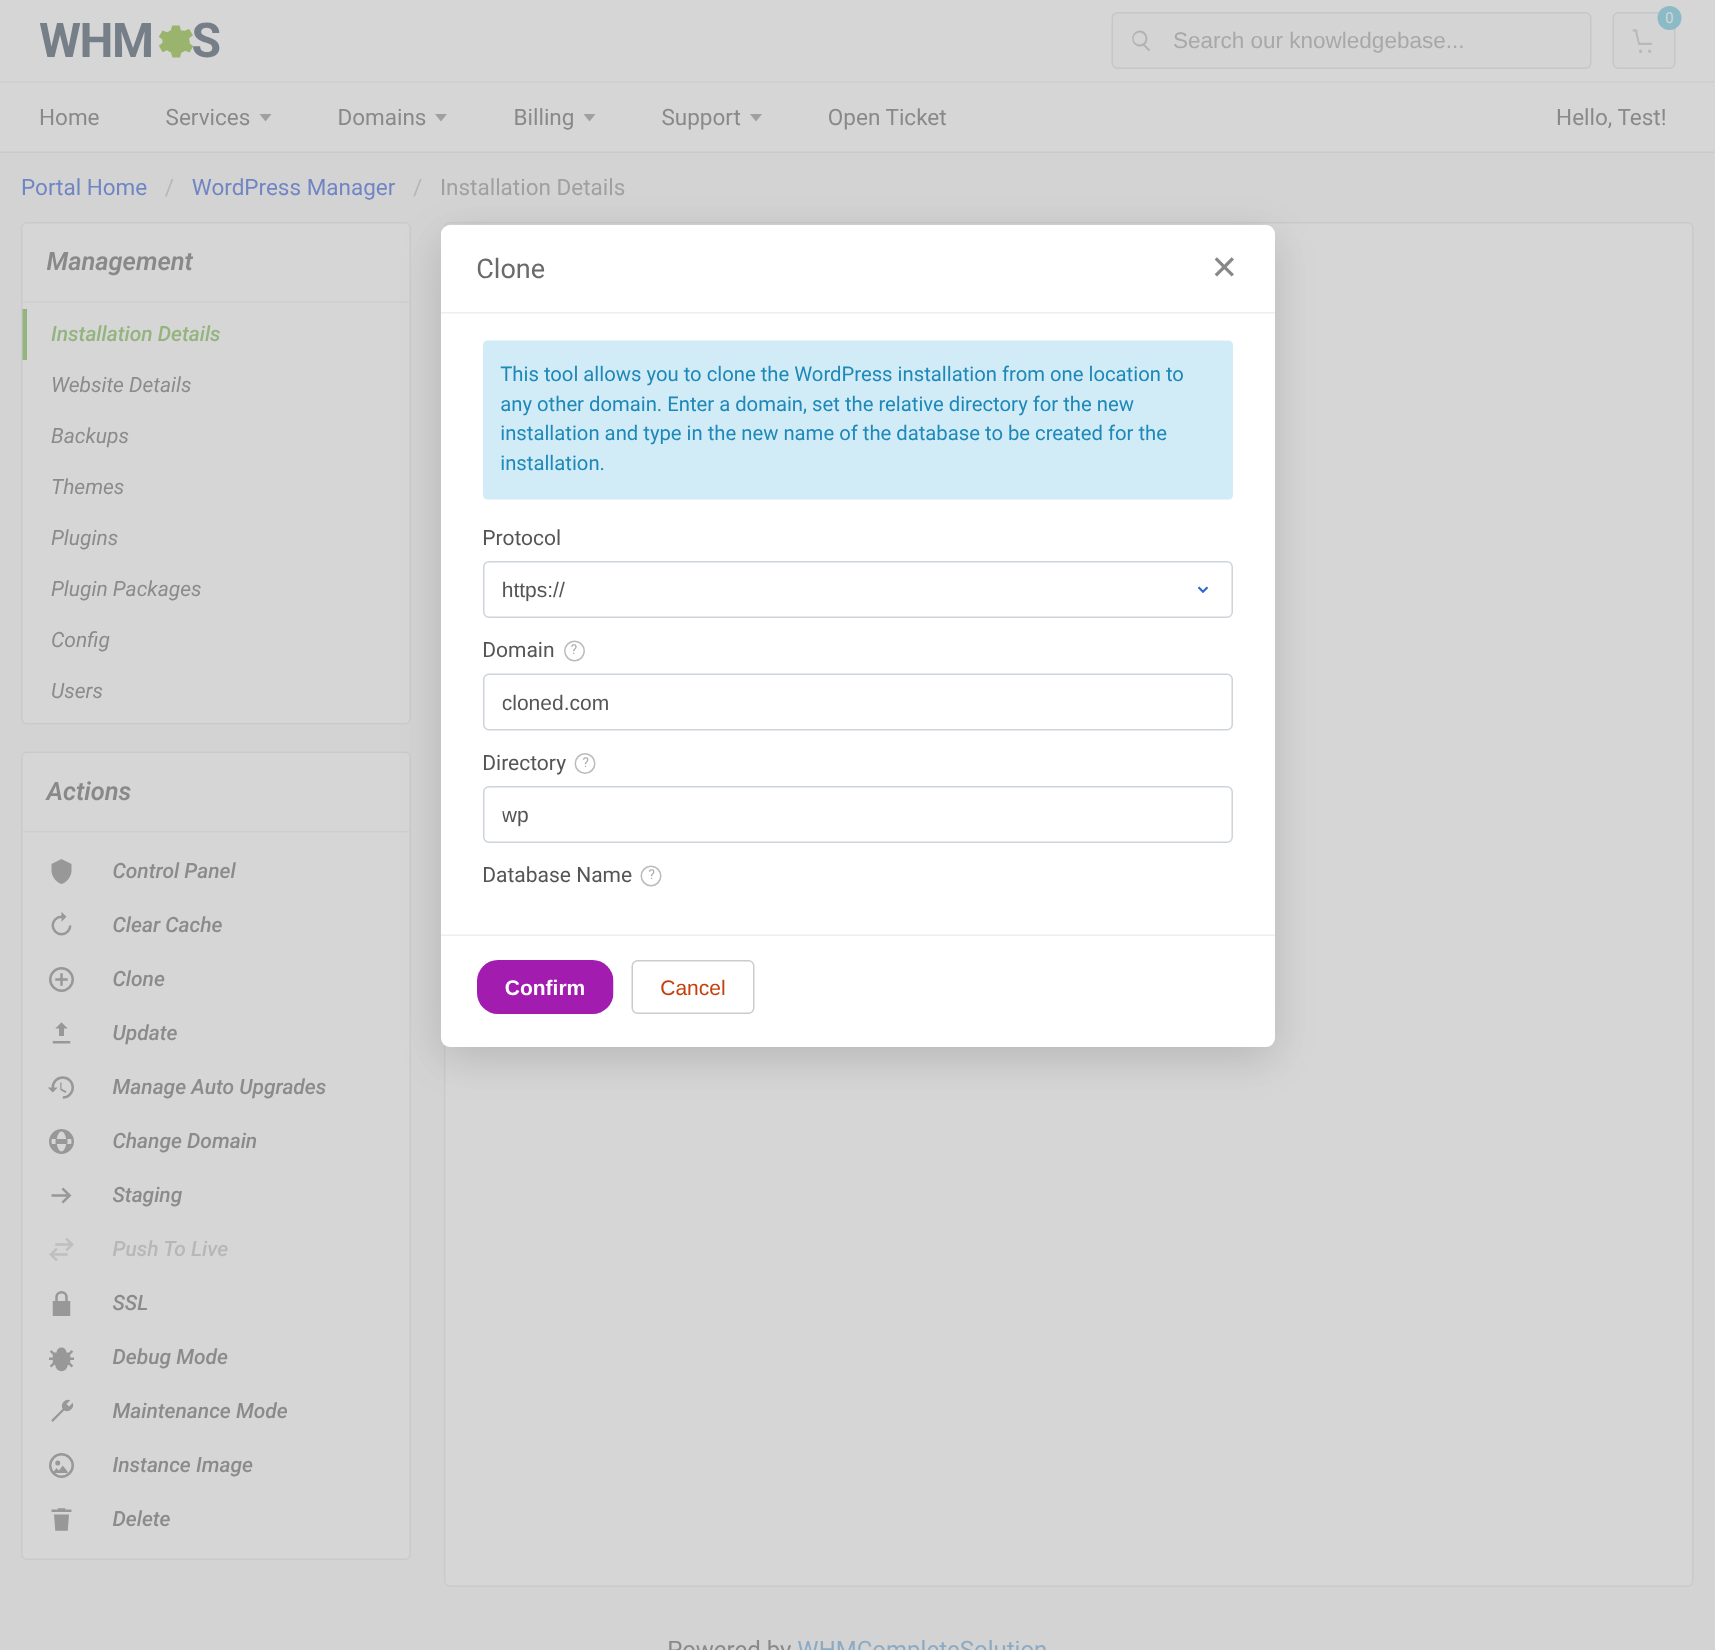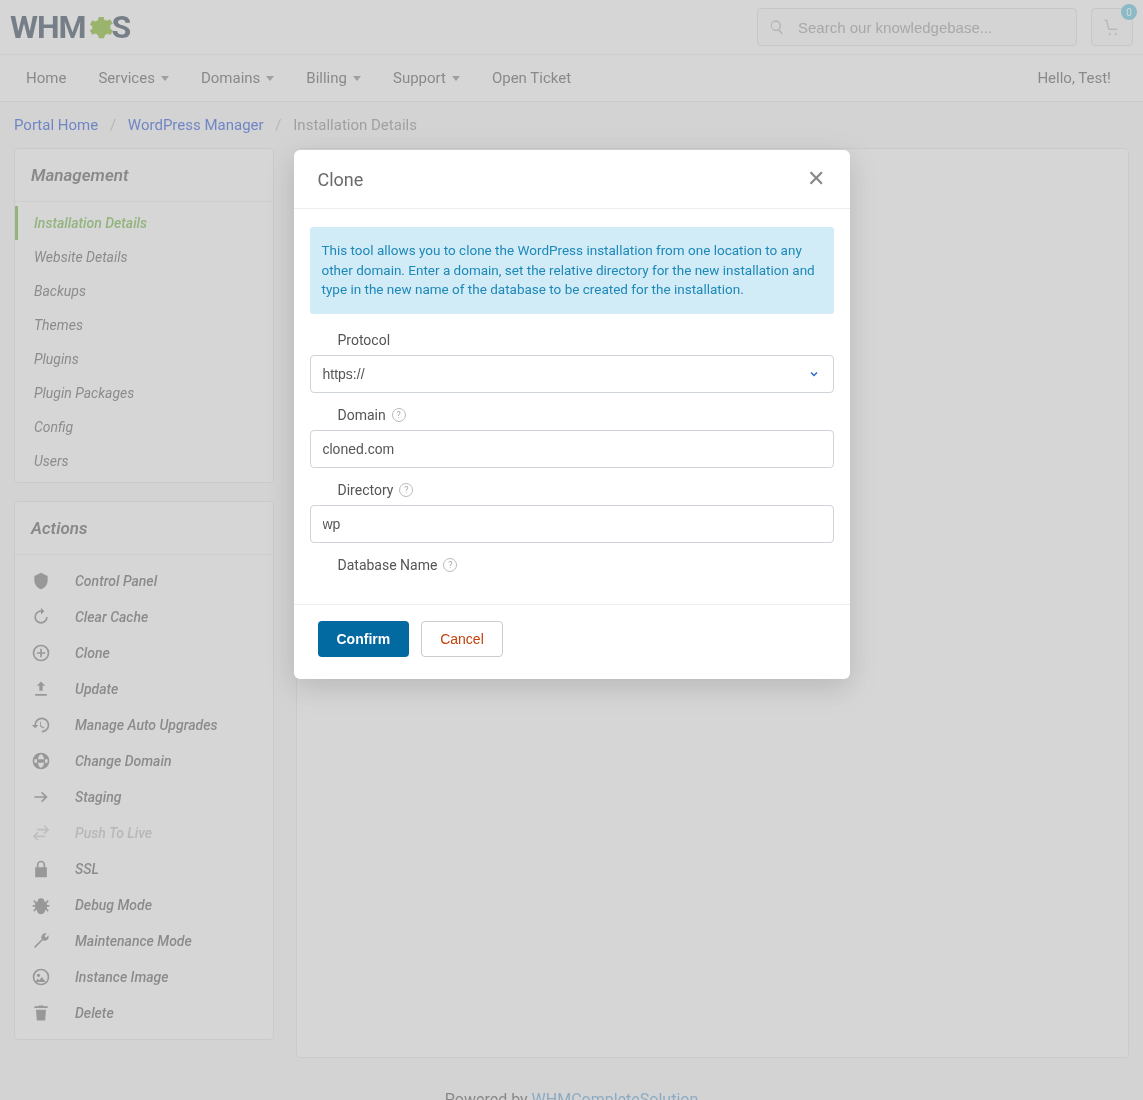--- a/index.html
+++ b/index.html
@@ -1,28 +1,28 @@
 <!DOCTYPE html>
 <html><head>
 <meta charset="utf-8">
 <style>
 * { box-sizing: border-box; margin: 0; padding: 0; }
 body { font-family: -apple-system, BlinkMacSystemFont, "Segoe UI", Roboto, "Helvetica Neue", Arial, sans-serif; background: #f8f8f8; color: #595959; font-size: 14px; width: 1143px; }
-.topbar { background: #fff; padding: 8px 10px; display: flex; align-items: center; justify-content: space-between; }
+.topbar { background: #fff; padding: 8px 26px; display: flex; align-items: center; justify-content: space-between; }
 .logo { font-size: 32px; font-weight: 700; color: #2b3e50; letter-spacing: -1px; display:flex; align-items:center; }
 .logo .gear { color: #7ab317; display:inline-flex; margin:0 -2px; }
 .search-wrap { display:flex; align-items:center; gap:14px; }
 .search-box { position: relative; width: 320px; }
 .search-box input { width:100%; height:38px; border:1px solid #ddd; border-radius:4px; padding:0 12px 0 40px; font-size:15px; color:#888; background:#fafafa; }
 .search-box input::placeholder { color:#999; }
 .search-box .sicon { position:absolute; left:12px; top:50%; transform:translateY(-50%); color:#b0b0b0; }
 .cart { width:42px; height:38px; border:1px solid #ddd; border-radius:4px; display:flex; align-items:center; justify-content:center; color:#bfbfbf; position:relative; background:#fafafa; }
 .cart .badge { position:absolute; top:-5px; right:-5px; background:#5bc0de; color:#fff; font-size:10px; width:16px; height:16px; border-radius:50%; display:flex; align-items:center; justify-content:center; }
 .navbar { background:#fff; border-top:1px solid #eee; border-bottom:1px solid #e5e5e5; padding: 0 14px; display:flex; justify-content:space-between; align-items:center; height:48px; }
-.navbar ul { list-style:none; display:flex; gap:8px; }
+.navbar ul { list-style:none; display:flex; gap:20px; }
 .navbar li { padding:12px 12px; color:#555; font-size:15px; cursor:pointer; display:flex; align-items:center; gap:6px; }
 .navbar li .caret { width:0;height:0;border-left:4px solid transparent;border-right:4px solid transparent;border-top:5px solid #888; }
 .hello { color:#555; font-size:15px; display:flex; align-items:center; gap:6px; padding:12px; cursor:pointer;}
 .breadcrumb { padding:14px 14px; font-size:15px; color:#888; }
 .breadcrumb a { color:#1d4ed8; text-decoration:none; }
 .breadcrumb .sep { margin:0 8px; color:#bbb; }
 .page-wrap { display:flex; gap:22px; padding:0 14px 20px; }
 .sidebar { width:260px; flex-shrink:0;font-style:italic; }
 .panel { background:#fff; border:1px solid #e5e5e5; border-radius:4px; margin-bottom:18px; }
 .panel-head { padding:16px 16px; font-size:17px; font-weight:600; color:#555; border-bottom:1px solid #eee; }
@@ -34,31 +34,31 @@
 .action-item .aicon { width:20px; height:20px; display:flex; align-items:center; justify-content:center; color:#777; }
 .action-item.disabled .aicon { color:#ccc; }
 .main { flex:1; background:#fff; border:1px solid #e5e5e5; border-radius:4px; min-height:700px; }
 .footer { text-align:center; padding:12px; font-size:16px; color:#555; }
 .footer a { color:#5c9fd6; text-decoration:none; }
 .overlay { position:fixed; inset:0; background:rgba(180,180,180,0.55); display:flex; justify-content:center; align-items:flex-start; padding-top:150px; z-index:100; }
 .modal { width:556px; background:#fff; border-radius:6px; box-shadow:0 8px 30px rgba(0,0,0,0.15); }
 .modal-head { padding:18px 24px; display:flex; justify-content:space-between; align-items:center; border-bottom:1px solid #eee; }
 .modal-head h3 { font-size:18px; font-weight:400; color:#6a6a6a; }
 .modal-head .close { font-size:22px; color:#888; cursor:pointer; background:none; border:none; line-height:1; }
-.modal-body { padding:18px 16px 24px; }
+.modal-body { padding:18px 28px 24px; }
 .info-box { background:#d1ecf6; color:#1e88b8; padding:14px 12px; border-radius:3px; font-size:13.5px; line-height:1.45; margin-bottom:18px; }
 .form-group { margin-bottom:14px; }
-.form-group label { display:flex; align-items:center; gap:6px; font-size:14px; color:#555; margin-bottom:7px;margin-left:28px; }
+.form-group label { display:flex; align-items:center; gap:6px; font-size:14px; color:#555; margin-bottom:7px; }
 .help-icon { width:14px; height:14px; border:1px solid #bbb; border-radius:50%; display:inline-flex; align-items:center; justify-content:center; font-size:9px; color:#aaa; }
 .form-control { width:100%; height:38px; border:1px solid #ced4da; border-radius:4px; padding:0 12px; font-size:14px; color:#555; background:#fff; }
 .select-wrap { position:relative; }
 .select-wrap .chev { position:absolute; right:14px; top:50%; transform:translateY(-50%); color:#2d6bd0; pointer-events:none; }
 .modal-foot { padding:16px 24px 22px; border-top:1px solid #eee; display:flex; gap:12px; }
 .btn { height:36px; padding:0 18px; border-radius:4px; font-size:14px; font-weight:600; cursor:pointer; border:1px solid transparent; }
-.btn-confirm { background:#0369a1; color:#fff; }
+.btn-confirm { background:#a21caf; color:#fff;border-radius:14px; }
 .btn-cancel { background:#fff; color:#c2410c; border:1px solid #ccc; font-weight:400; }
 svg { display:block; }
 </style>
 </head>
 <body>
 
 <div class="topbar">
   <div class="logo">
     <span>WHM</span>
     <span class="gear">

